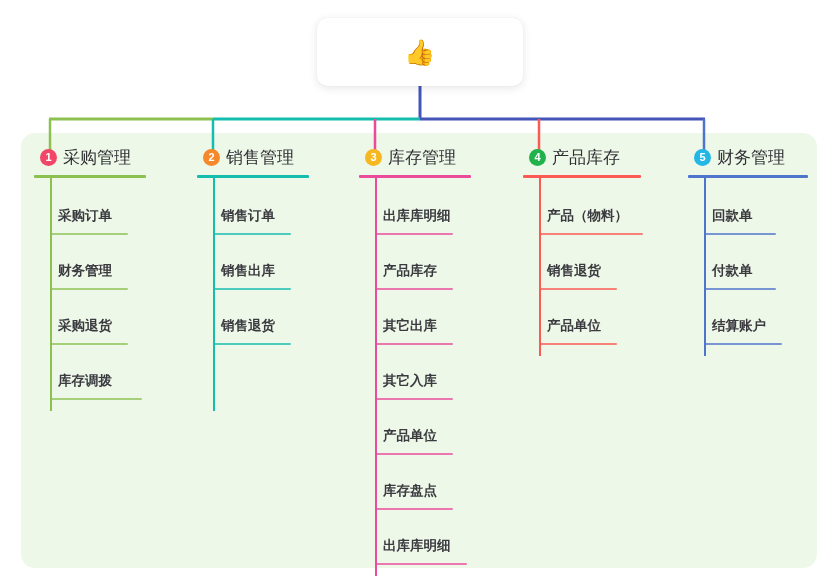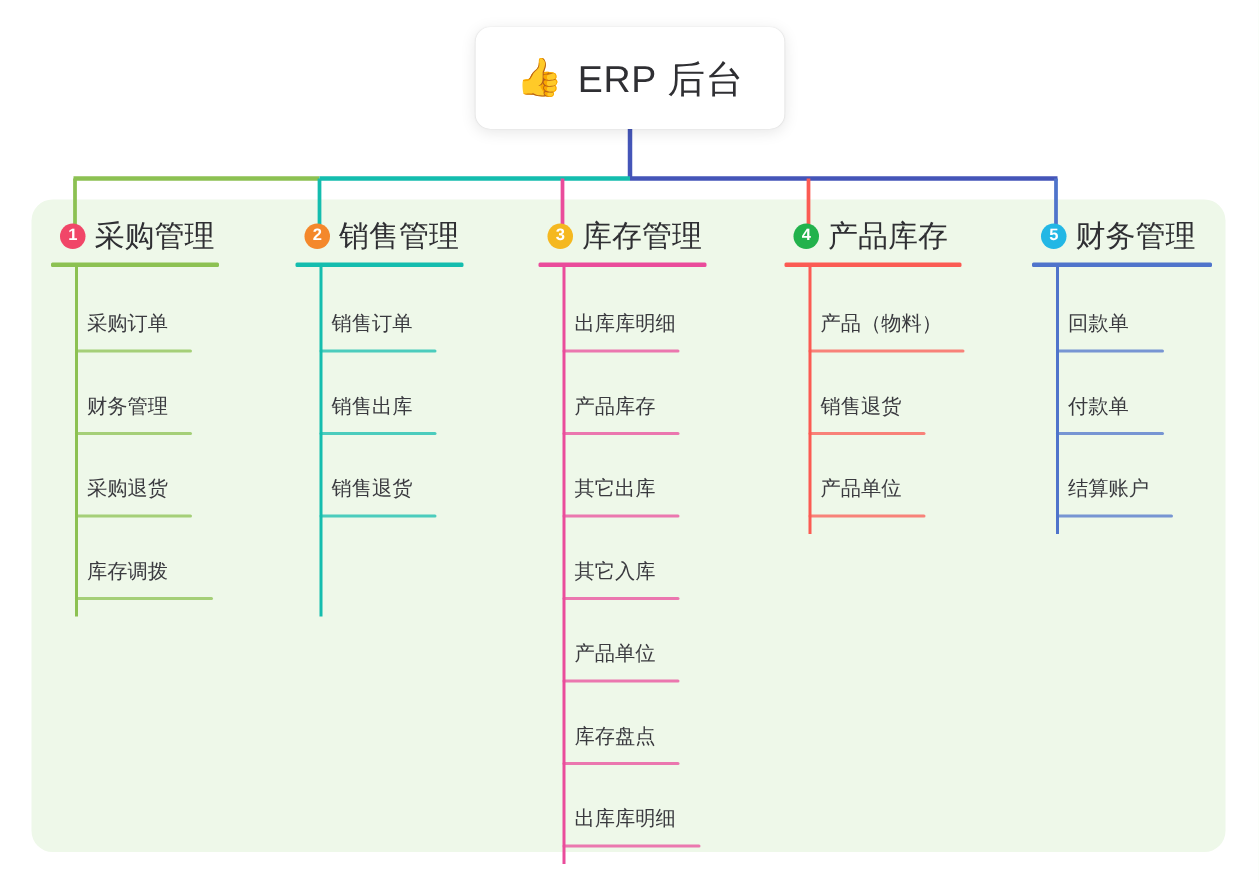--- a/index.html
+++ b/index.html
@@ -82,36 +82,37 @@
     height: 17px;
     border-radius: 50%;
     color: #ffffff;
     font-size: 11px;
     line-height: 17px;
     text-align: center;
     font-weight: bold;
     flex: 0 0 auto;
   }
   .col-title {
-    font-size: 20px;
+    font-size: 17px;
     color: #2f2f33;
   }
   .head-rule {
     height: 3px;
     border-radius: 1px;
     margin-top: 6px;
   }
   .trunk {
     position: absolute;
     width: 2px;
     top: 33px;
   }
   .items {
     position: relative;
     margin-top: 13px;
+    font-weight: bold;
   }
   .leaf {
     position: relative;
     height: 55px;
   }
   .leaf .leaf-label {
     position: absolute;
     left: 18px;
     top: 16px;
     font-size: 13.5px;
@@ -140,21 +141,20 @@
       <line x1="50" y1="119" x2="50" y2="152" stroke="#8CC152" stroke-width="2.5" stroke-linecap="butt"></line>
       <line x1="213" y1="119" x2="213" y2="152" stroke="#14BDAE" stroke-width="2.5" stroke-linecap="butt"></line>
       <line x1="375" y1="119" x2="375" y2="152" stroke="#EA4C9B" stroke-width="2.5" stroke-linecap="butt"></line>
       <line x1="539" y1="119" x2="539" y2="152" stroke="#FB5B53" stroke-width="2.5" stroke-linecap="butt"></line>
       <line x1="704" y1="119" x2="704" y2="152" stroke="#4F74CB" stroke-width="2.5" stroke-linecap="butt"></line>
     </g>
 </svg>
 
 <div id="root-card">
   <span class="thumb">👍</span>
-  <span class="root-title">ERP 后台</span>
 </div>
 
 <div id="columns-host">
     <div class="column" style="left: 40px;">
       <div class="col-head">
         <span class="badge" style="background: rgb(241, 70, 104);">1</span>
         <span class="col-title">采购管理</span>
       </div>
       <div class="head-rule" style="background: rgb(140, 193, 82); width: 112px; margin-left: -6px;"></div>
       <div class="trunk" style="background: rgb(140, 193, 82); left: 10px; height: 233px;"></div>

